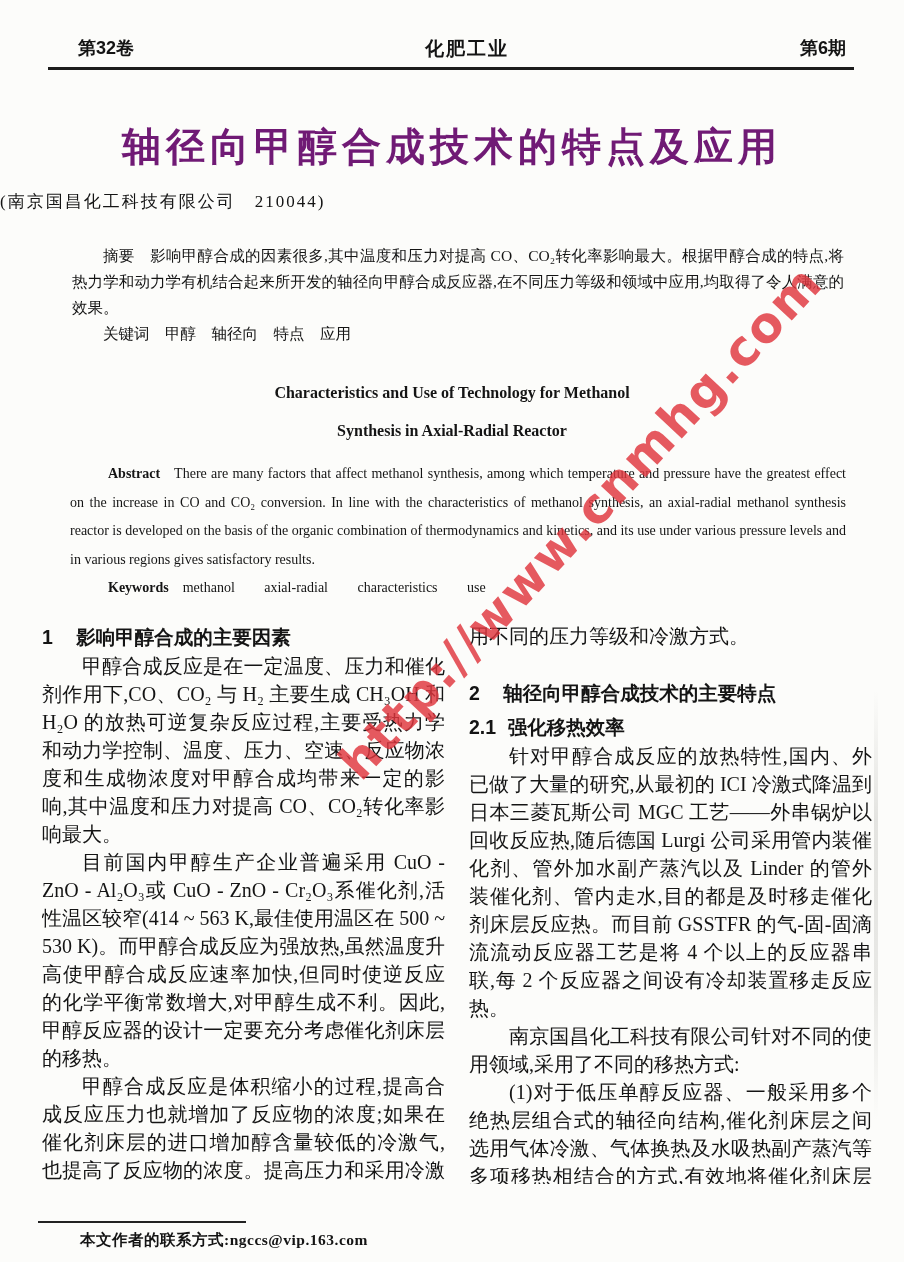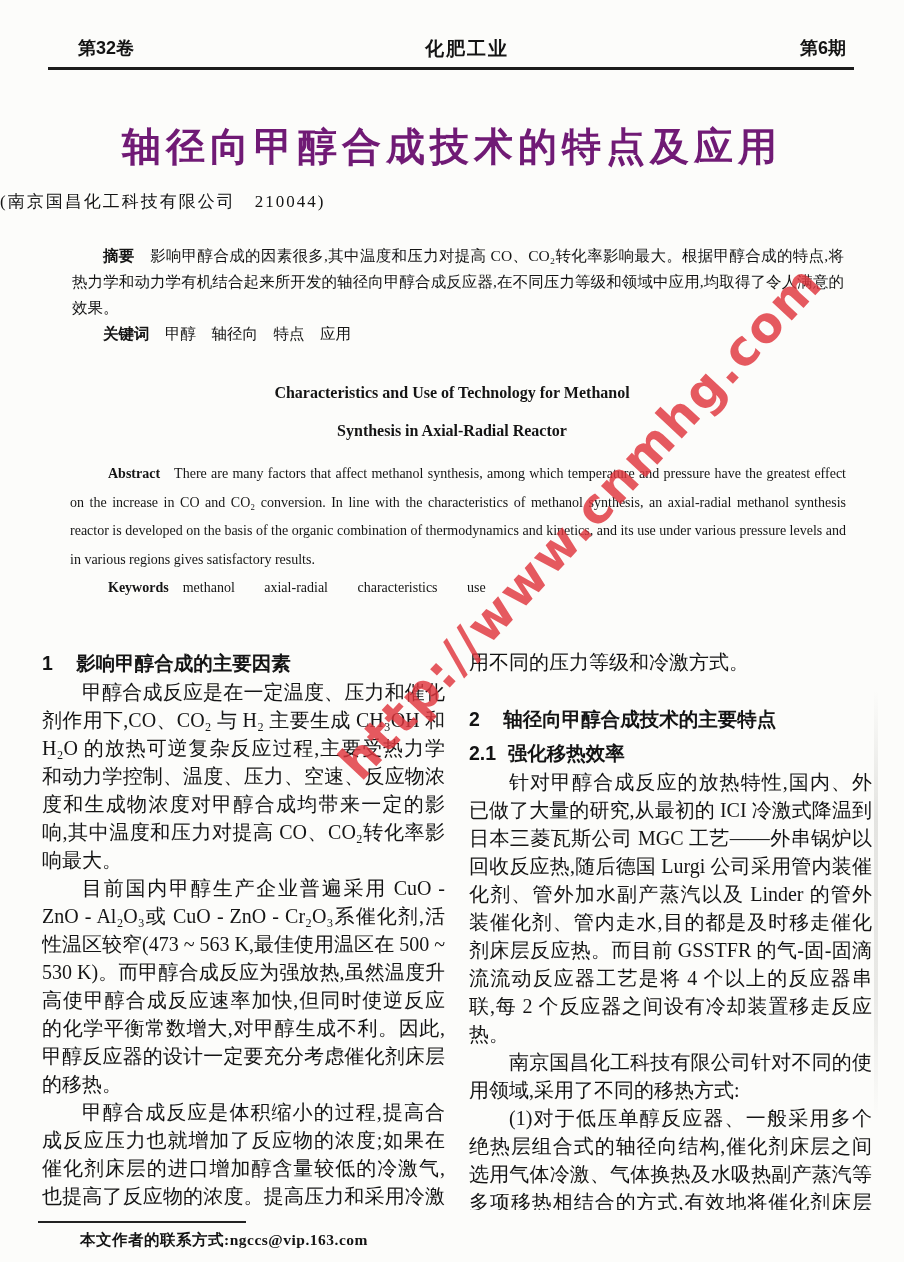--- a/index.html
+++ b/index.html
@@ -28,38 +28,38 @@
   .affiliation {
     position:absolute; top:190px; left:0; width:100%;
     text-align:left; font-size:17px; letter-spacing:2px;
   }
   
   .abstract-cn {
     position:absolute; top:243px; left:72px; width:772px;
     font-size:15.5px; line-height:26px; text-align:justify;
   }
   .abstract-cn p { margin:0; text-indent:2em; }
-  .lbl-cn { font-weight:bold; font-family:"Liberation Sans", sans-serif; margin-right:1em; }
+  .lbl-cn { font-weight:normal; font-family:"Liberation Sans", sans-serif; margin-right:1em; }
   .kw-cn { margin-top:2px; }
   
   .title-en {
     position:absolute; top:374px; left:0; width:100%;
     text-align:center; font-weight:bold; font-size:16px; line-height:38px;
     font-family:"Liberation Serif", serif;
   }
   .abstract-en {
     position:absolute; top:460px; left:70px; width:776px;
     font-size:14px; line-height:28.5px; text-align:justify;
   }
   .abstract-en p { margin:0; text-indent:38px; }
   .lbl-en { font-weight:bold; margin-right:14px; }
   .kw-en  { word-spacing:26px; }
   
   .columns {
-    position:absolute; top:648px; left:42px; width:830px; height:562px;
+    position:absolute; top:622px; left:42px; width:830px; height:562px;
     display:flex; gap:24px; overflow:hidden;
   }
   .col { width:403px; font-size:20px; line-height:28px; text-align:justify; }
   .col p { margin:0; text-indent:2em; }
   .col p.noindent { text-indent:0; }
   .col h3 {
     margin:0; font-family:"Liberation Sans", sans-serif;
     font-size:19.5px; font-weight:bold; line-height:30px; text-align:left;
   }
   .col h3.sec2  { margin-top:28px; }
@@ -117,21 +117,21 @@
 
   <div class="abstract-en">
     <p><span class="lbl-en">Abstract</span><span>There are many factors that affect methanol synthesis, among which temperature and pressure have the greatest effect on the increase in CO and CO₂ conversion. In line with the characteristics of methanol synthesis, an axial-radial methanol synthesis reactor is developed on the basis of the organic combination of thermodynamics and kinetics, and its use under various pressure levels and in various regions gives satisfactory results.</span></p>
     <p><span class="lbl-en">Keywords</span><span class="kw-en">methanol axial-radial characteristics use</span></p>
   </div>
 
   <div class="columns">
     <div class="col">
       <h3><span class="secnum">1</span><span>影响甲醇合成的主要因素</span></h3>
       <p>甲醇合成反应是在一定温度、压力和催化剂作用下,CO、CO₂ 与 H₂ 主要生成 CH₃OH 和 H₂O 的放热可逆复杂反应过程,主要受热力学和动力学控制、温度、压力、空速、反应物浓度和生成物浓度对甲醇合成均带来一定的影响,其中温度和压力对提高 CO、CO₂转化率影响最大。</p>
-      <p>目前国内甲醇生产企业普遍采用 CuO - ZnO - Al₂O₃或 CuO - ZnO - Cr₂O₃系催化剂,活性温区较窄(473 ~ 563 K,最佳使用温区在 500 ~ 530 K)。而甲醇合成反应为强放热,虽然温度升高使甲醇合成反应速率加快,但同时使逆反应的化学平衡常数增大,对甲醇生成不利。因此,甲醇反应器的设计一定要充分考虑催化剂床层的移热。</p>
+      <p>目前国内甲醇生产企业普遍采用 CuO - ZnO - Al₂O₃或 CuO - ZnO - Cr₂O₃系催化剂,活性温区较窄(414 ~ 563 K,最佳使用温区在 500 ~ 530 K)。而甲醇合成反应为强放热,虽然温度升高使甲醇合成反应速率加快,但同时使逆反应的化学平衡常数增大,对甲醇生成不利。因此,甲醇反应器的设计一定要充分考虑催化剂床层的移热。</p>
       <p>甲醇合成反应是体积缩小的过程,提高合成反应压力也就增加了反应物的浓度;如果在催化剂床层的进口增加醇含量较低的冷激气,也提高了反应物的浓度。提高压力和采用冷激降低催化剂床层进口温度,对提高 CO、CO₂的转化率有利。因此,对于甲醇合成技术在不同领域的应用,应选</p>
     </div>
     <div class="col">
       <p class="noindent">用不同的压力等级和冷激方式。</p>
       <h3 class="sec2"><span class="secnum">2</span><span>轴径向甲醇合成技术的主要特点</span></h3>
       <h3 class="sec21"><span class="secnum">2.1</span><span>强化移热效率</span></h3>
       <p>针对甲醇合成反应的放热特性,国内、外已做了大量的研究,从最初的 ICI 冷激式降温到日本三菱瓦斯公司 MGC 工艺——外串锅炉以回收反应热,随后德国 Lurgi 公司采用管内装催化剂、管外加水副产蒸汽以及 Linder 的管外装催化剂、管内走水,目的都是及时移走催化剂床层反应热。而目前 GSSTFR 的气-固-固滴流流动反应器工艺是将 4 个以上的反应器串联,每 2 个反应器之间设有冷却装置移走反应热。</p>
       <p>南京国昌化工科技有限公司针对不同的使用领域,采用了不同的移热方式:</p>
       <p>(1)对于低压单醇反应器、一般采用多个绝热层组合式的轴径向结构,催化剂床层之间选用气体冷激、气体换热及水吸热副产蒸汽等多项移热相结合的方式,有效地将催化剂床层的热量移出。如为山东久泰能源科技有限公司、山东垦利</p>
     </div>

